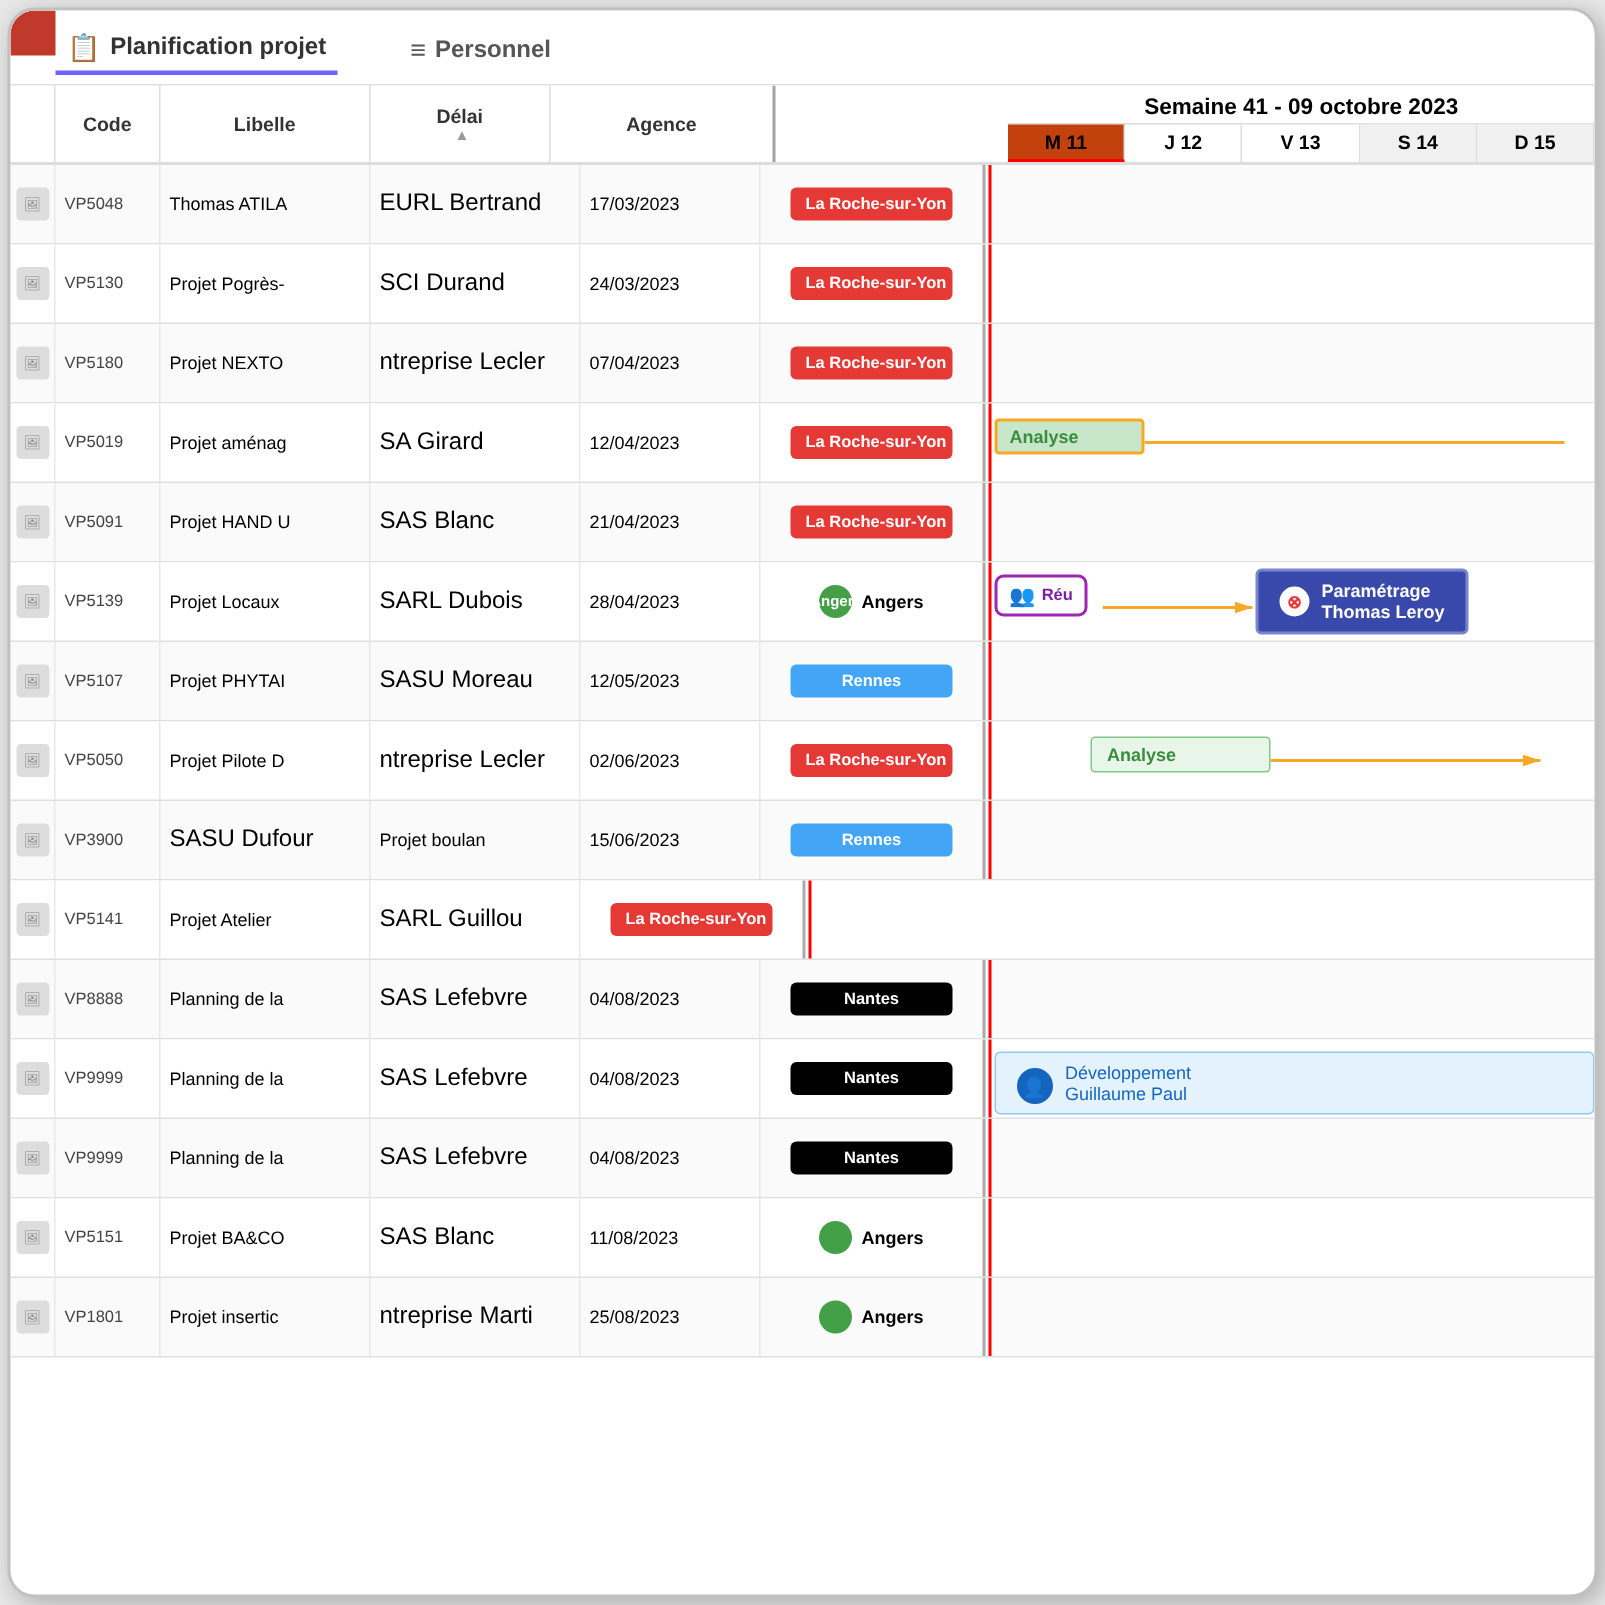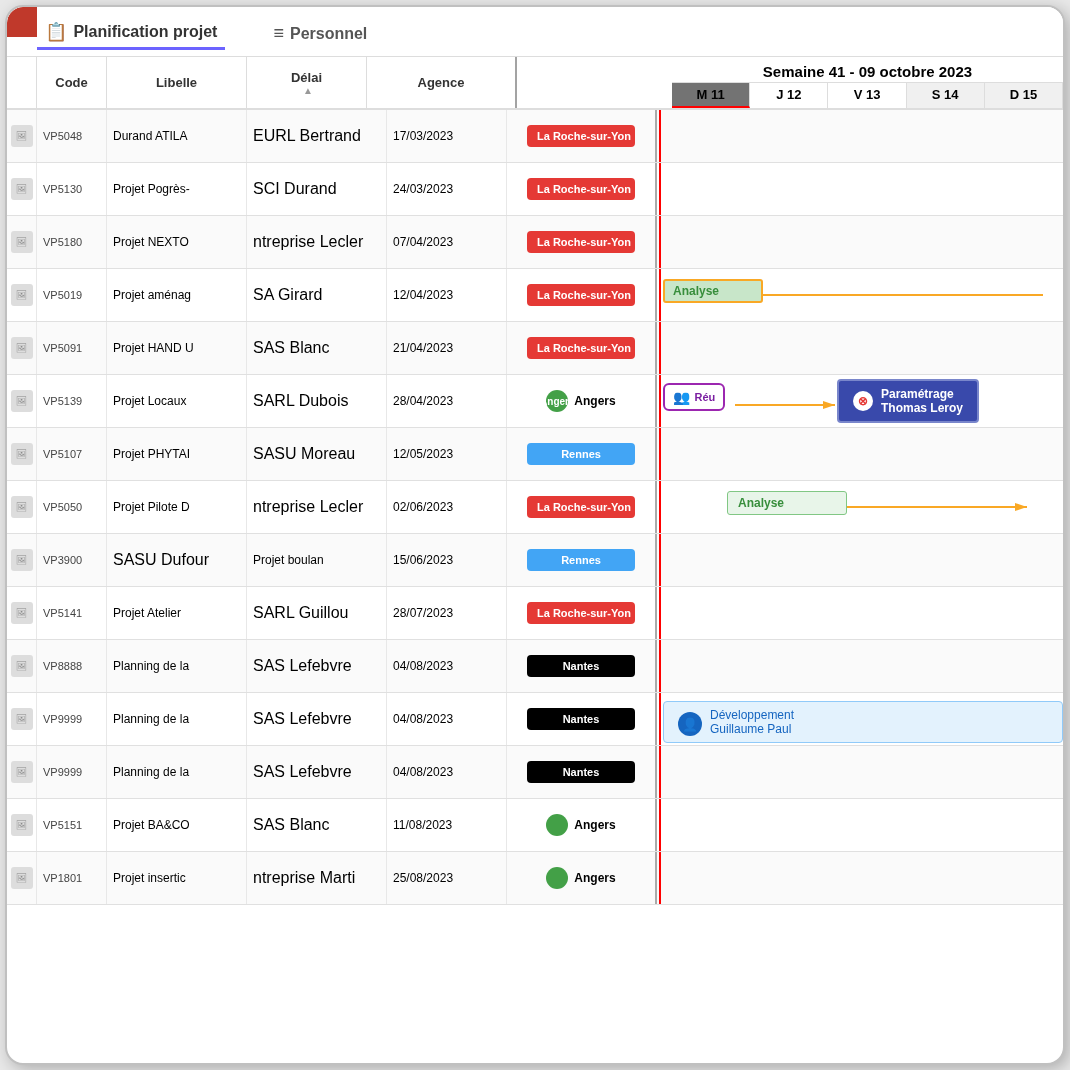--- a/index.html
+++ b/index.html
@@ -106,21 +106,21 @@
     .day-col-header {
       flex: 1;
       text-align: center;
       font-weight: bold;
       font-size: 13px;
       padding: 4px 2px;
       border-right: 1px solid #ddd;
       min-width: 70px;
     }
     .day-col-header.today {
-      background: #737373;
+      background: #c2410c;
       border-bottom: 2px solid red;
     }
     .day-col-header.weekend {
       background: #f0f0f0;
     }
     
     .table-body {
       overflow-y: auto;
       overflow-x: hidden;
       flex: 1;
@@ -294,21 +294,21 @@
       </div>
     </div>
 
     <div class="table-body">
 
       <div class="table-row">
         <div class="cell cell-icon">
             <div class="row-icon">🖼</div>
           </div>
         <div class="cell cell-code">VP5048</div>
-        <div class="cell cell-libelle">Durand ATILA</div>
+        <div class="cell cell-libelle">Thomas ATILA</div>
         <div class="cell cell-client">EURL Bertrand</div>
         <div class="cell cell-delai">17/03/2023</div>
         <div class="cell cell-agence">
           <div class="agence-badge badge-red">La Roche-sur-Yon</div>
         </div>
         <div style="flex:1; position:relative; height:52px;">
           <div style="position:absolute; left:2px; top:0; bottom:0; width:2px; background:red; z-index:5;"></div>
         </div>
       </div>
 
@@ -488,21 +488,20 @@
         </div>
       </div>
 
       <div class="table-row">
         <div class="cell cell-icon">
             <div class="row-icon">🖼</div>
           </div>
         <div class="cell cell-code">VP5141</div>
         <div class="cell cell-libelle">Projet Atelier</div>
         <div class="cell cell-client">SARL Guillou</div>
-        <div class="cell cell-delai">28/07/2023</div>
         <div class="cell cell-agence">
           <div class="agence-badge badge-red">La Roche-sur-Yon</div>
         </div>
         <div style="flex:1; position:relative; height:52px;">
           <div style="position:absolute; left:2px; top:0; bottom:0; width:2px; background:red; z-index:5;"></div>
         </div>
       </div>
 
       <div class="table-row">
         <div class="cell cell-icon">

